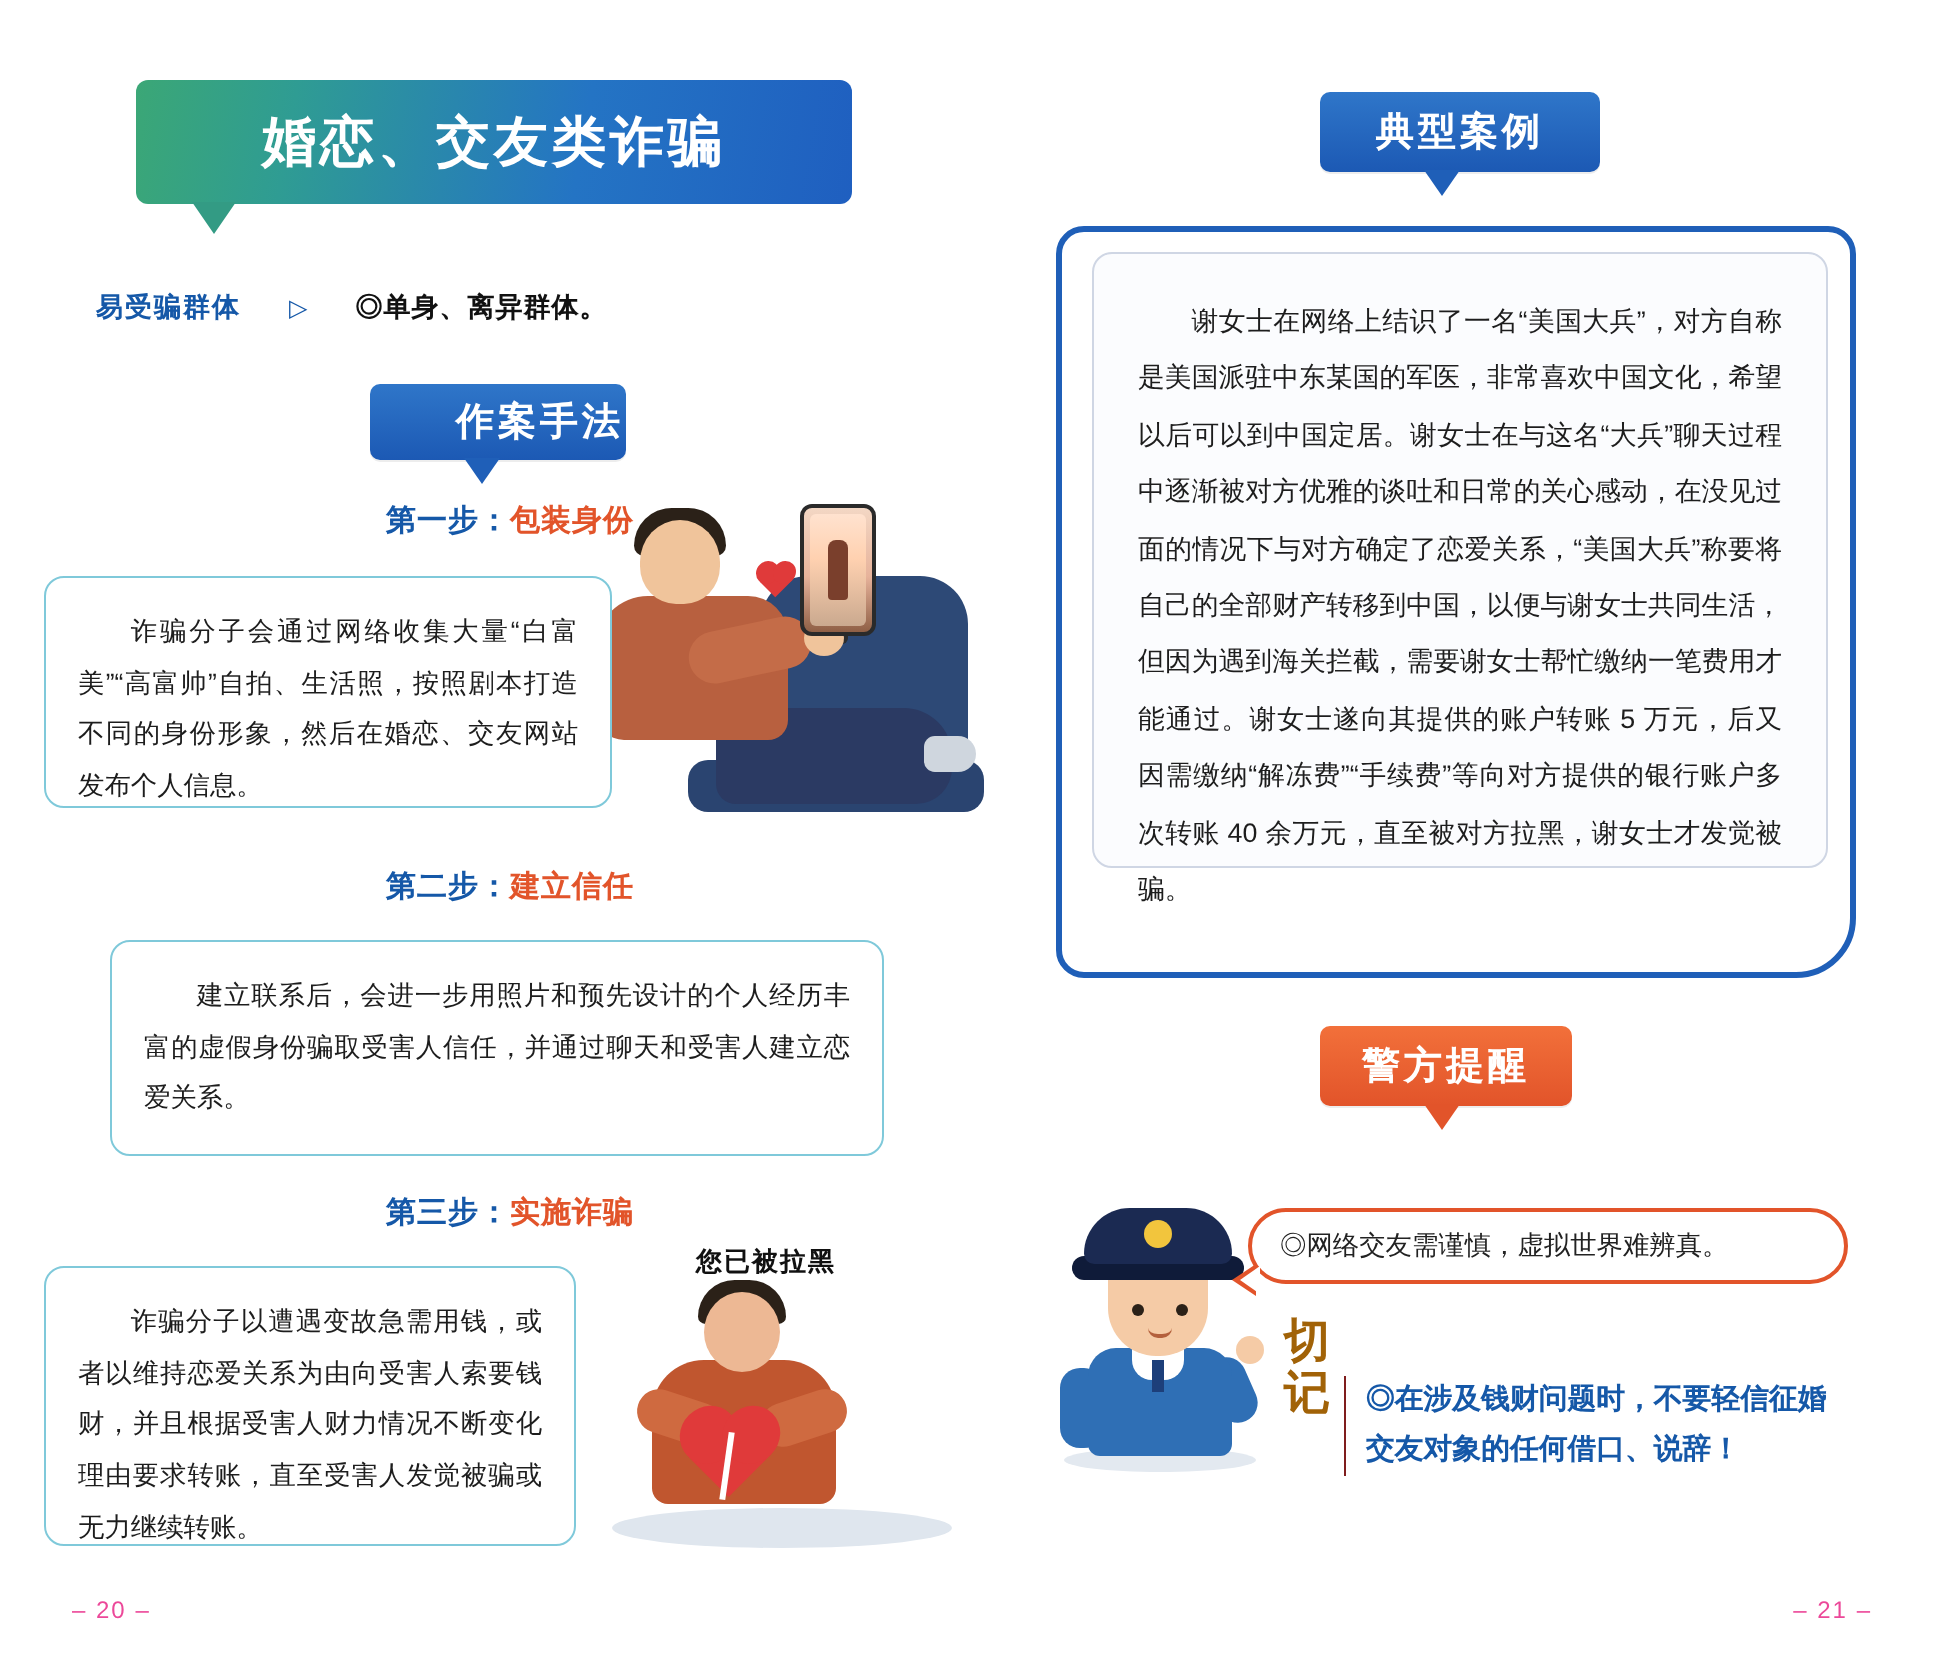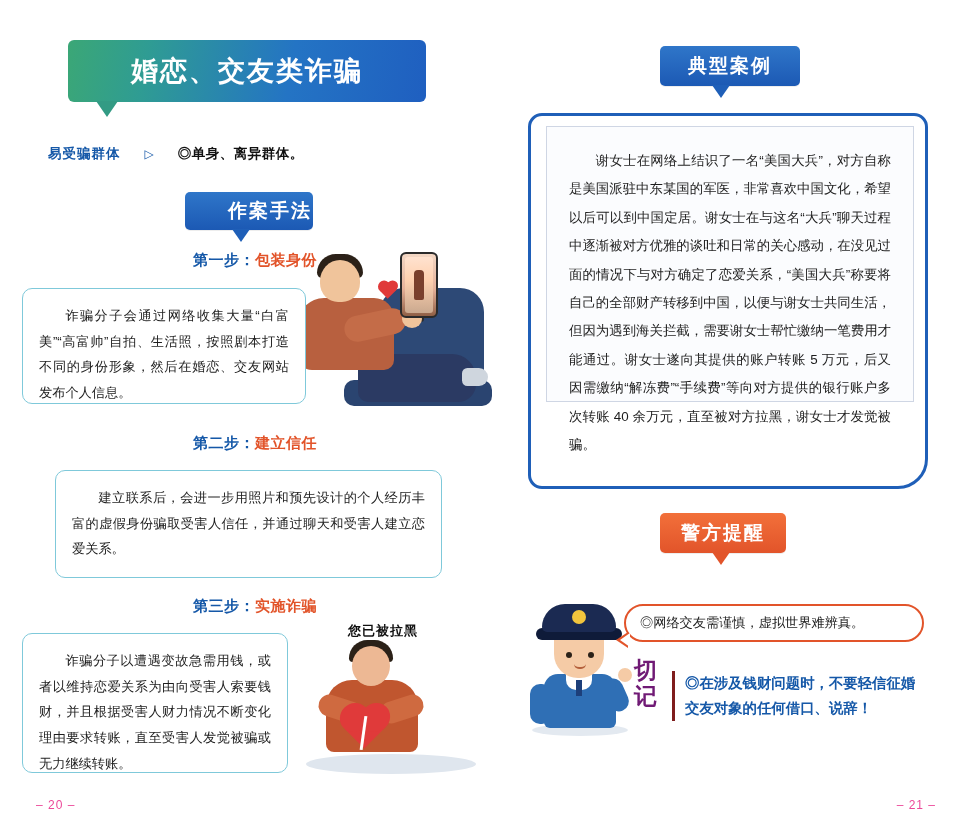--- a/index.html
+++ b/index.html
@@ -207,23 +207,23 @@
 
   .case-frame {
     position: absolute;
     left: 42px; top: 113px; width: 400px; height: 376px;
     border: 3px solid #1f5fb8;
     border-radius: 14px 14px 30px 14px;
     background: #ffffff;
   }
   .case-inner {
     position: absolute;
-    left: 60px; top: 126px; width: 368px; height: 276px;
+    left: 60px; top: 126px; width: 368px; height: 308px;
     border: 1px solid #cfd6e4;
-    border-radius: 0;
+    border-radius: 10px;
     background: #fbfcfe;
     padding: 20px 22px;
     font-size: 13.4px;
     line-height: 2.12;
     color: #1d1d1d;
     text-align: justify;
   }
   .case-inner p { margin: 0; text-indent: 2em; }
 
   
@@ -267,33 +267,33 @@
     border-bottom: 7px solid transparent;
     border-right: 10px solid #ffffff;
   }
   
   .remember-char {
     position: absolute;
     left: 140px; top: 658px;
     width: 40px;
     font-size: 23px;
     font-weight: bold;
-    color: #701a75;
+    color: #a16207;
     line-height: 1.12;
-    text-align: center;
+    text-align: right;
     letter-spacing: 1px;
   }
   .remember-text {
     position: absolute;
-    left: 186px; top: 671px; width: 254px;
+    left: 186px; top: 688px; width: 254px;
     font-size: 14.4px;
     font-weight: bold;
     color: #1558a8;
     line-height: 1.72;
-    border-left: 3px solid #7f1d1d;
+    border-left: 1px solid #7f1d1d;
     padding-left: 10px;
   }
 </style>
 </head>
 <body>
 
 <div class="page">
 
   <div class="left-page">
 

